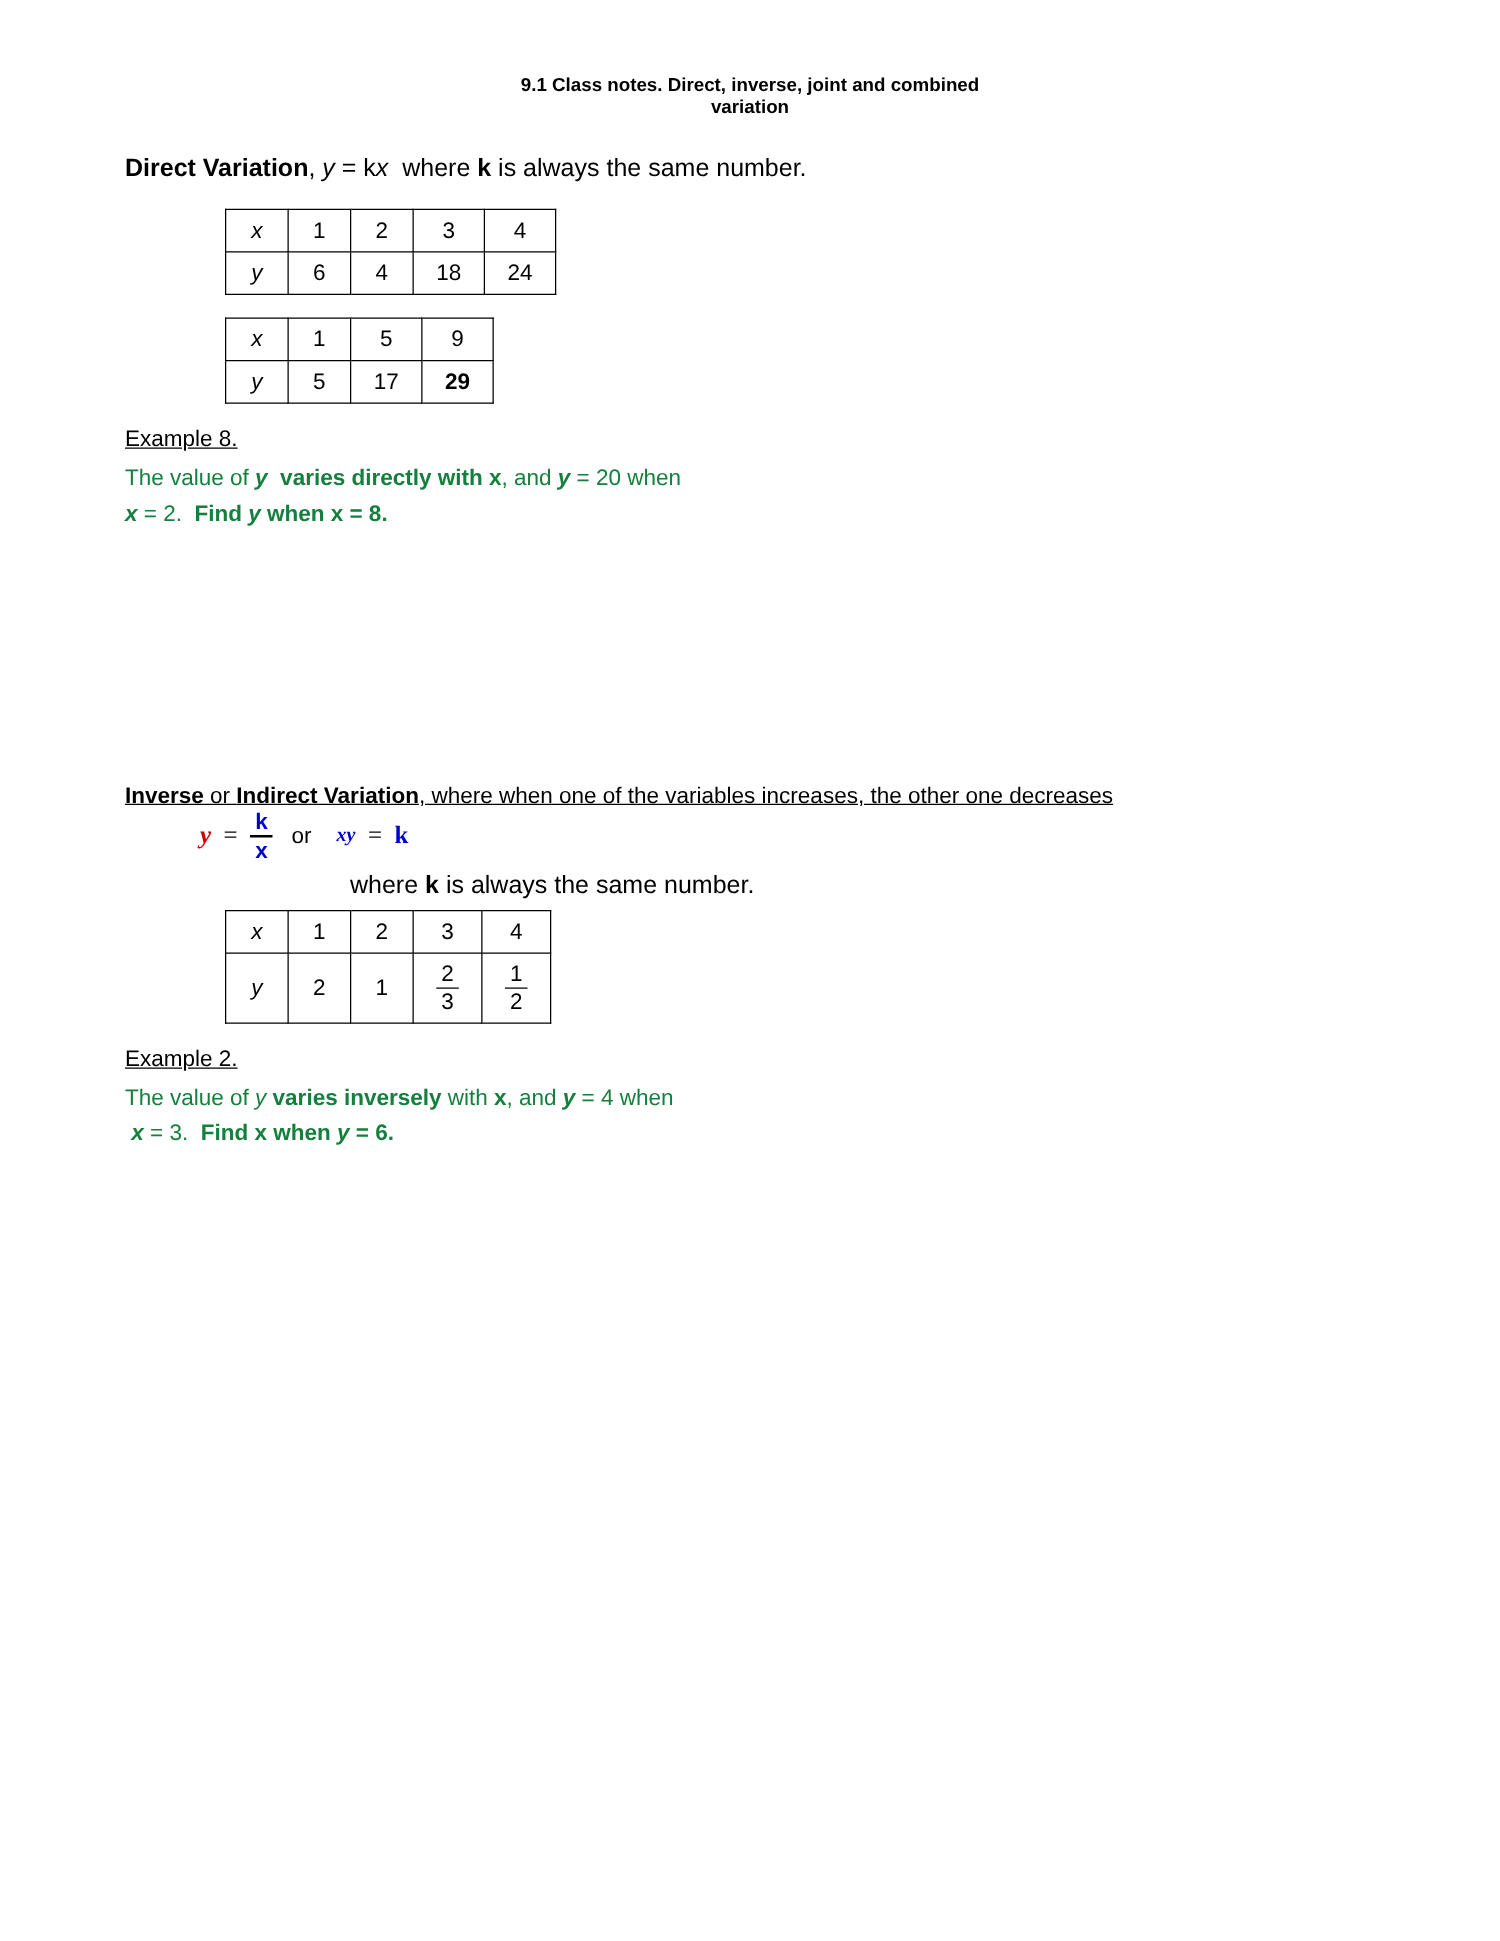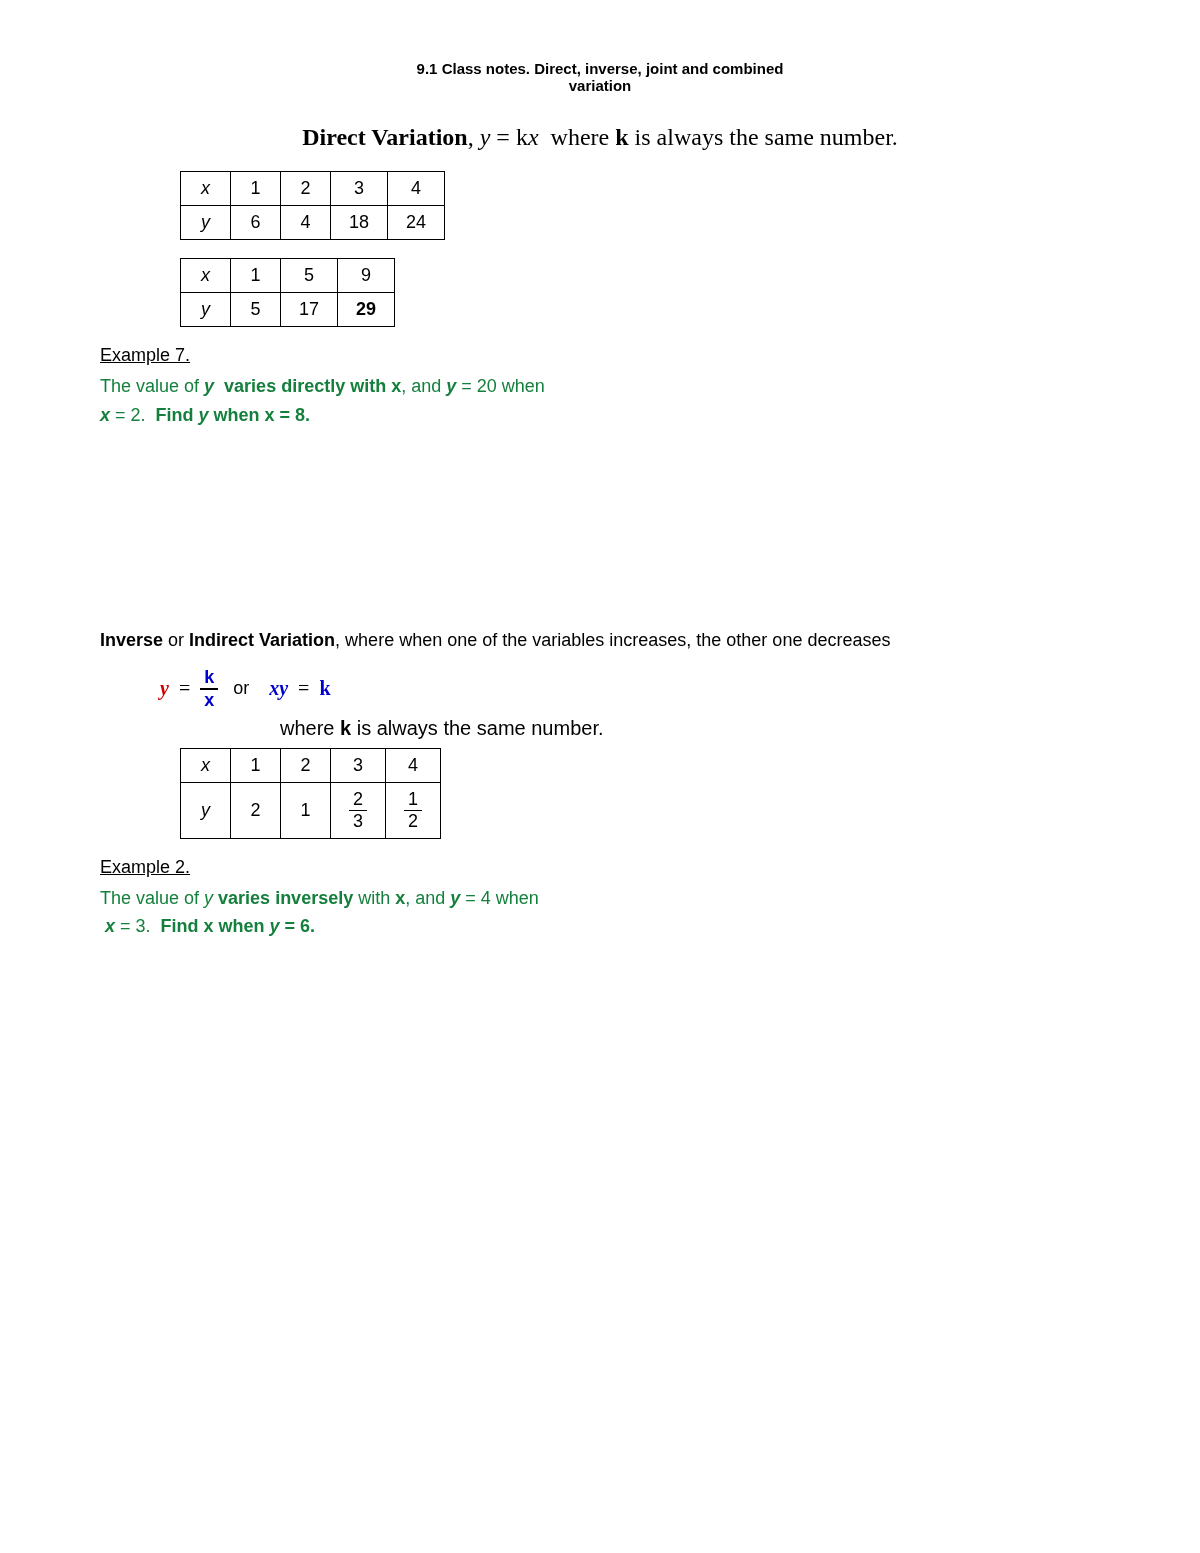--- a/index.html
+++ b/index.html
@@ -21,23 +21,22 @@
     .page-title {
       text-align: center;
       font-size: 15px;
       font-weight: bold;
       margin-bottom: 30px;
       font-family: Arial, sans-serif;
     }
 
     .section-intro {
       margin-bottom: 20px;
-      font-size: 24px;
-      font-family: Liberation Serif, serif;
-      text-align: center;
+      font-size: 20px;
+      font-family: Liberation Sans, sans-serif;
     }
 
     .bold {
       font-weight: bold;
     }
 
     table {
       border-collapse: collapse;
       margin-bottom: 18px;
     }
@@ -70,21 +69,22 @@
     .example-text {
       color: #15803d;
       font-family: Arial, sans-serif;
       font-size: 18px;
       line-height: 1.6;
     }
 
     .section-header {
       font-family: Arial, sans-serif;
       font-size: 18px;
-      margin-bottom: 16px;
+      margin-bottom: 0;
+      text-decoration: underline;
     }
 
     .formula-line {
       display: flex;
       align-items: center;
       gap: 10px;
       margin-bottom: 6px;
       margin-left: 60px;
     }
 
@@ -127,21 +127,21 @@
 
     .formula-or {
       font-size: 18px;
       font-family: Arial, sans-serif;
     }
 
     .formula-xy {
       font-weight: bold;
       color: #0000cc;
       font-style: italic;
-      font-size: 20px;
+      font-size: 16px;
     }
 
     .where-text {
       font-family: Arial, sans-serif;
       font-size: 20px;
       margin-left: 180px;
       margin-bottom: 8px;
     }
 
     .spacer {
@@ -215,21 +215,21 @@
       <td><em>y</em></td>
       <td>5</td>
       <td>17</td>
       <td><strong>29</strong></td>
     </tr>
   </tbody>
     </table>
 </div>
 
 <div class="example-block">
-  <div class="example-label">Example 7.</div>
+  <div class="example-label">Example 8.</div>
   <div class="example-text">
     The value of <strong><em>y</em></strong>&nbsp; <strong>varies directly with x</strong>, and <strong><em>y</em></strong> = 20 when<br>
     <strong><em>x</em></strong> = 2.&nbsp; <strong>Find <em>y</em> when x = 8.</strong>
   </div>
 </div>
 
 <div class="spacer"></div>
 
 <div class="section-header">
   <strong>Inverse</strong> or <strong>Indirect Variation</strong>, where when one of the variables increases, the other one decreases

